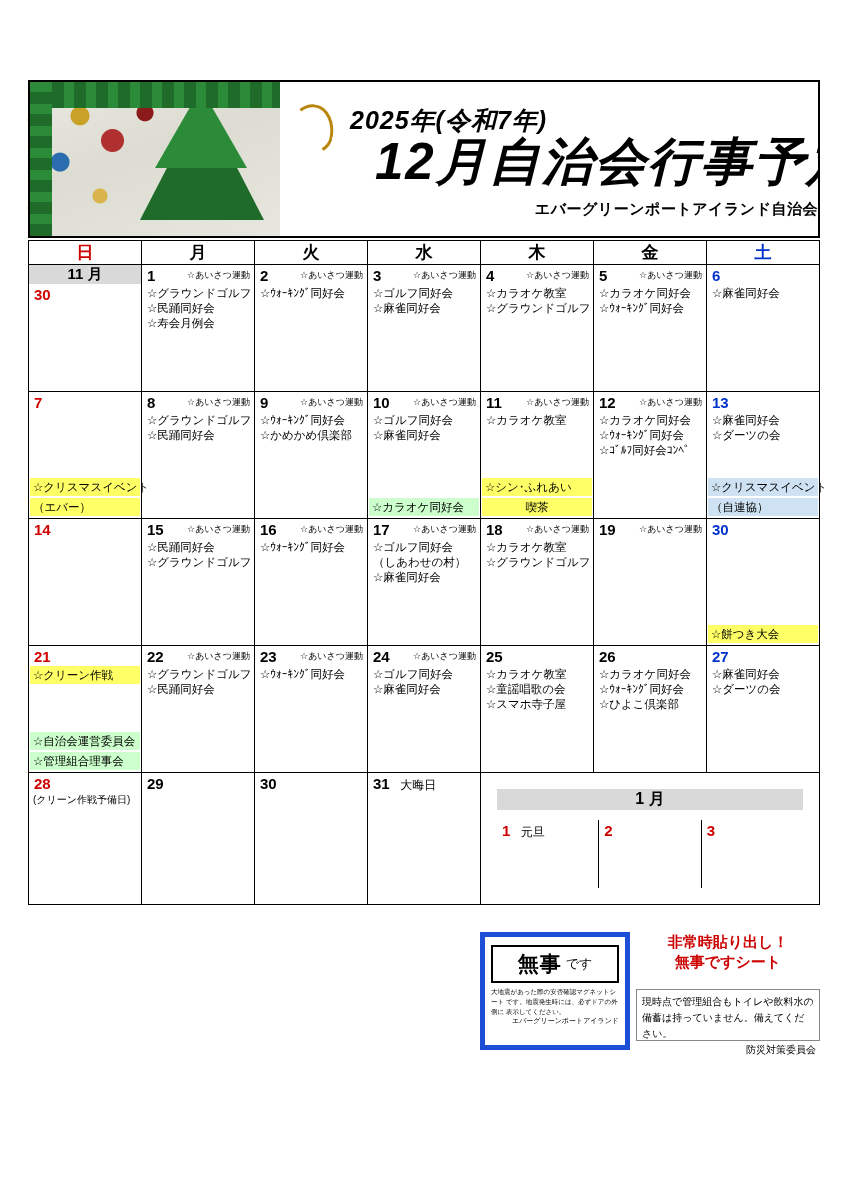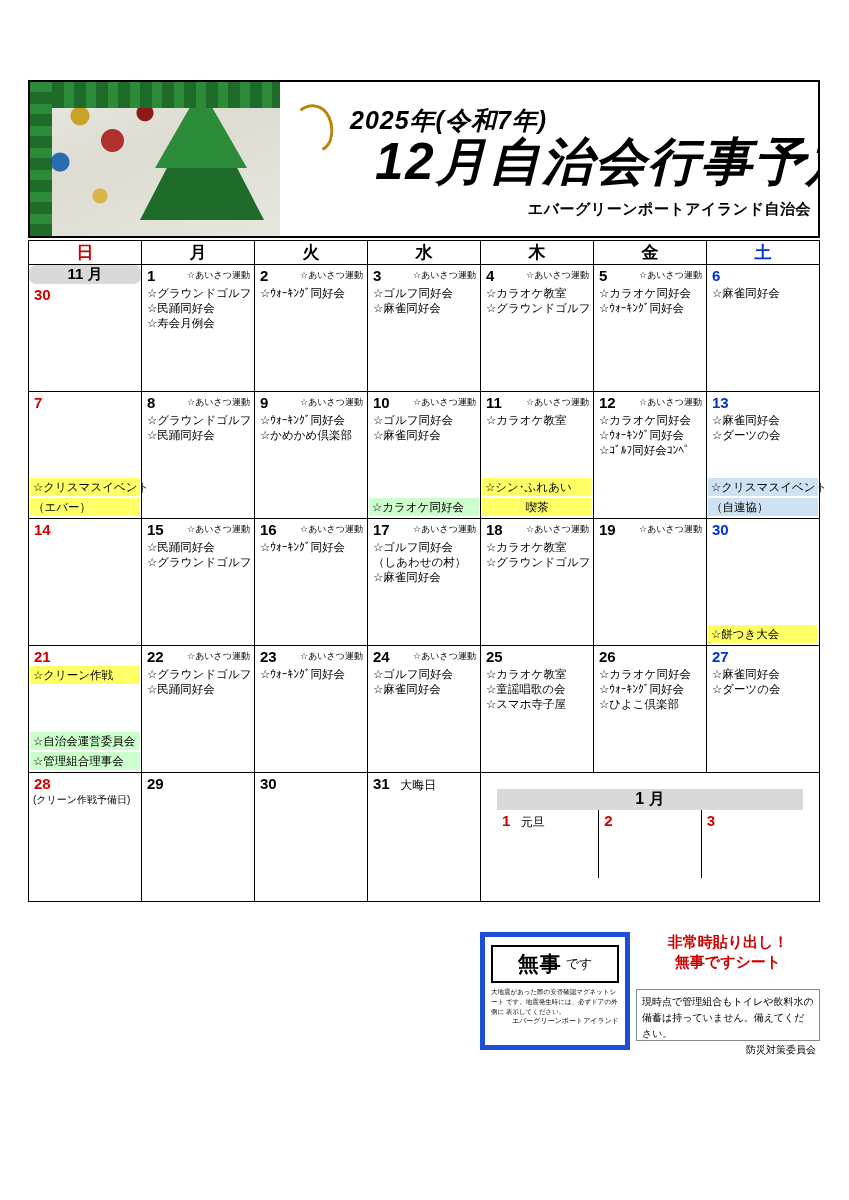--- a/index.html
+++ b/index.html
@@ -51,21 +51,21 @@
   }
   .banner-year{
     position:absolute;left:320px;top:22px;font-size:25px;font-weight:bold;
     font-style:italic;letter-spacing:1px;
   }
   .banner-title{
     position:absolute;left:345px;top:46px;font-size:51px;font-weight:bold;
     font-style:italic;letter-spacing:2px;white-space:nowrap;
   }
   .banner-org{
-    position:absolute;right:7px;top:118px;font-size:15px;font-weight:bold;
+    position:absolute;right:0;top:118px;font-size:15px;font-weight:bold;
     letter-spacing:0.5px;
   }
 
   
   .cal{
     position:absolute;left:28px;top:240px;width:792px;border-collapse:collapse;
     table-layout:fixed;
   }
   .cal th,.cal td{border:1px solid #000;vertical-align:top;padding:0;}
   .cal thead th{
@@ -89,21 +89,21 @@
   .ev-list{margin-top:1px;}
   .hl{
     position:absolute;left:1px;right:1px;font-size:11.5px;line-height:1.4;
     padding:1px 3px;box-sizing:border-box;white-space:nowrap;
   }
   .hl-yellow{background:#ffff66;}
   .hl-green{background:#ccffcc;}
   .hl-blue{background:#cfe2f3;}
   .novlabel{
     background:#d9d9d9;display:block;text-align:center;font-size:15px;
-    font-weight:bold;color:#000;border-radius:7px;
+    font-weight:bold;color:#000;
   }
   .janbar{
     background:#d9d9d9;text-align:center;font-size:16px;font-weight:bold;
   }
   .small-note{font-size:10px;padding-left:4px;}
   .inline-label{font-size:12px;font-weight:normal;padding-left:6px;}
 
   
   .notice{
     position:absolute;left:480px;top:932px;width:340px;height:130px;
@@ -389,21 +389,21 @@
         </td>
         <td style="height:96px;">
           <span class="daynum">30</span>
         </td>
         <td style="height:96px;">
           <span class="daynum">31</span>
           <span class="inline-label">大晦日</span>
         </td>
         <td colspan="3" style="height:96px;padding:16px;">
           <div class="janbar">1  月</div>
-          <div style="display:flex;height:68px;">
+          <div style="display:flex;height:68px;margin-top:10px;">
             <div style="flex:1;border-right:1px solid #000;">
               <span class="daynum" style="color:#d00000;">1</span>
               <span class="inline-label">元旦</span>
             </div>
             <div style="flex:1;border-right:1px solid #000;">
               <span class="daynum" style="color:#d00000;">2</span>
             </div>
             <div style="flex:1;">
               <span class="daynum" style="color:#d00000;">3</span>
             </div>

